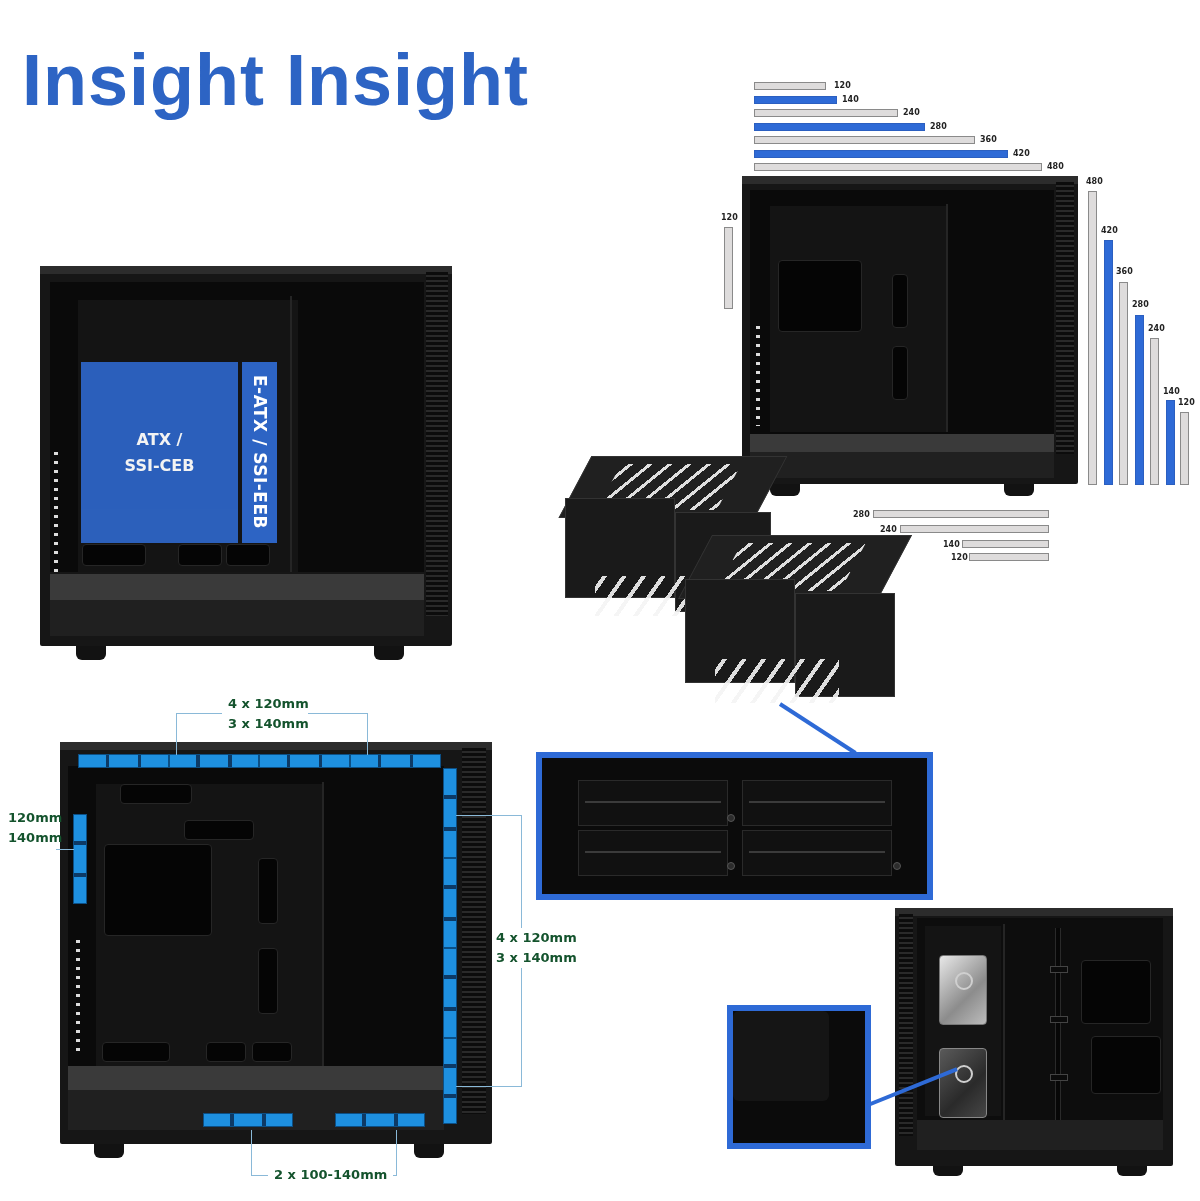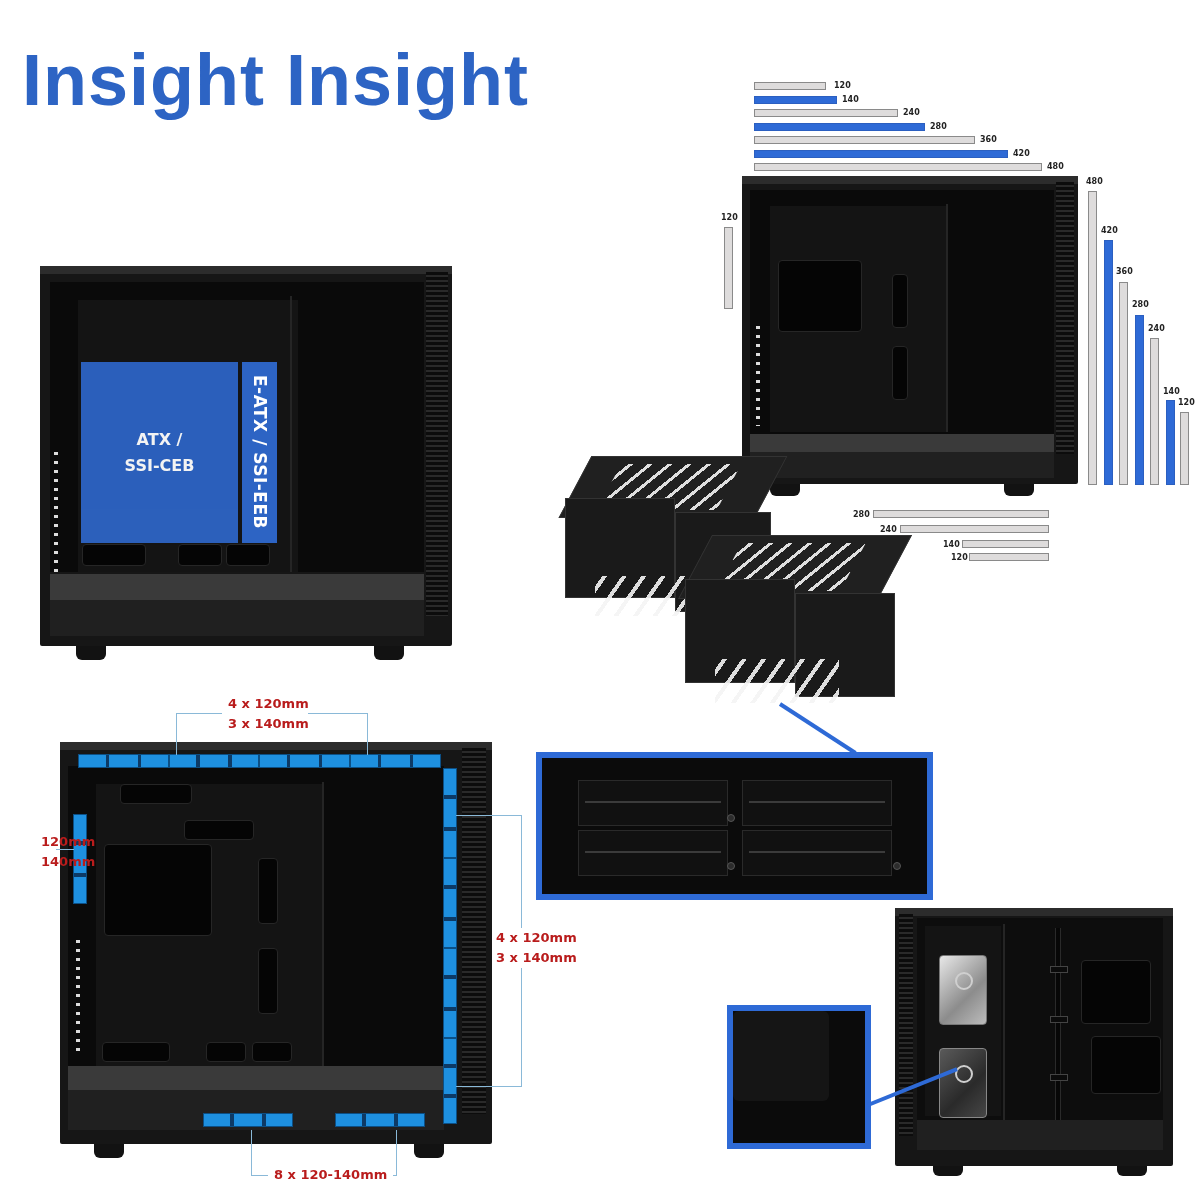--- a/index.html
+++ b/index.html
@@ -45,21 +45,21 @@
   .vbar { position: absolute; width: 9px; border: 1px solid #8a8a8a; }
   .vbar.grey { background: #dedcdc; }
   .vbar.blue { background: #2e6ad6; border-color: #2b5fc0; }
 
   
   .fan-h { position: absolute; height: 14px; background: #1e90e0; border: 1px solid #0c4f85;
     background-image: linear-gradient(to right, transparent 30%, #0d3a66 30% 34%, transparent 34% 66%, #0d3a66 66% 70%, transparent 70%); }
   .fan-v { position: absolute; width: 14px; background: #1e90e0; border: 1px solid #0c4f85;
     background-image: linear-gradient(to bottom, transparent 30%, #0d3a66 30% 34%, transparent 34% 66%, #0d3a66 66% 70%, transparent 70%); }
   .leader { position: absolute; border-color: #8ab9d8; border-style: solid; border-width: 0; }
-  .fan-lbl { position: absolute; font-size: 13px; font-weight: 600; color: #b91c1c; line-height: 20px; white-space: nowrap; }
+  .fan-lbl { position: absolute; font-size: 13px; font-weight: 600; color: #14532d; line-height: 20px; white-space: nowrap; }
 
   
   .cage { position: absolute; }
   .cage .face { position: absolute; background: #1a1a1a; border: 1px solid #333; }
   .cage .holes { position: absolute; background:
       repeating-linear-gradient(125deg, transparent 0 6px, #f4f4f4 6px 10px, transparent 10px 16px); opacity: .9; }
 
   .callout { position: absolute; border: 6px solid #2e6ad6; background: #0b0b0b; }
   .callout-line { position: absolute; height: 4px; background: #2e6ad6; transform-origin: left center; }
 
@@ -245,30 +245,30 @@
 <div class="leader" style="left:176px; top:713px; width:46px; height:42px; border-top-width:1px; border-left-width:1px;"></div>
 <div class="leader" style="left:306px; top:713px; width:62px; height:42px; border-top-width:1px; border-right-width:1px;"></div>
 <div class="leader" style="left:56px; top:849px; width:18px; height:1px; border-top-width:1px;"></div>
 <div class="leader" style="left:456px; top:815px; width:66px; height:272px; border-top-width:1px; border-right-width:1px; border-bottom-width:1px;"></div>
 <div class="leader" style="left:251px; top:1130px; width:146px; height:46px; border-left-width:1px; border-right-width:1px; border-bottom-width:1px;"></div>
 
 <div class="fan-lbl" style="left:228px; top:694px; text-align:center; width:80px; background:#fff;">
   <div>4 x 120mm</div>
   <div>3 x 140mm</div>
 </div>
-<div class="fan-lbl" style="left:8px; top:832px;margin-left:33px;">
+<div class="fan-lbl" style="left:8px; top:808px;">
   <div>120mm</div>
   <div>140mm</div>
 </div>
 <div class="fan-lbl" style="left:496px; top:928px; background:#fff; padding-left:0;">
   <div>4 x 120mm</div>
   <div>3 x 140mm</div>
 </div>
 <div class="fan-lbl" style="left:268px; top:1165px; background:#fff; padding:0 6px;">
-  <span>8 x 120-140mm</span>
+  <span>2 x 100-140mm</span>
 </div>
 
 <div class="case" style="left:895px; top:908px; width:278px; height:258px;">
   <div class="top-rim"></div>
   <div class="grille" style="left:4px; width:14px; top:6px; bottom:30px;"></div>
   <div class="interior" style="left:22px; top:10px; width:246px; height:232px; background:#0d0d0d;"></div>
   <div class="mobo-tray" style="left:30px; top:18px; width:76px; height:190px;"></div>
   <div class="divider" style="left:108px; top:16px; height:196px;"></div>
   <div class="cable" style="left:160px; top:20px; height:210px;"></div>
   <div class="tie" style="left:155px; top:58px;"></div>

